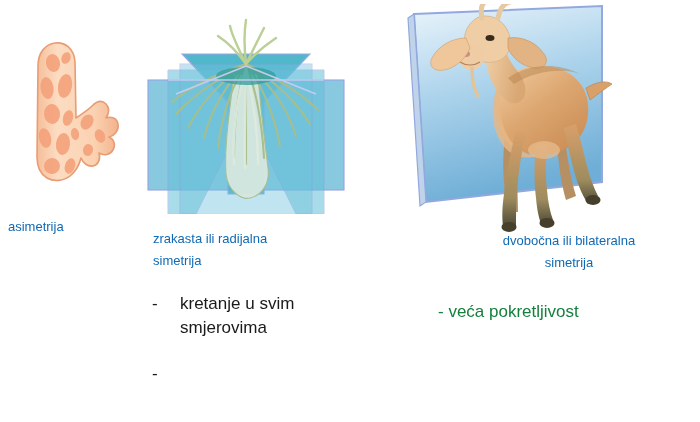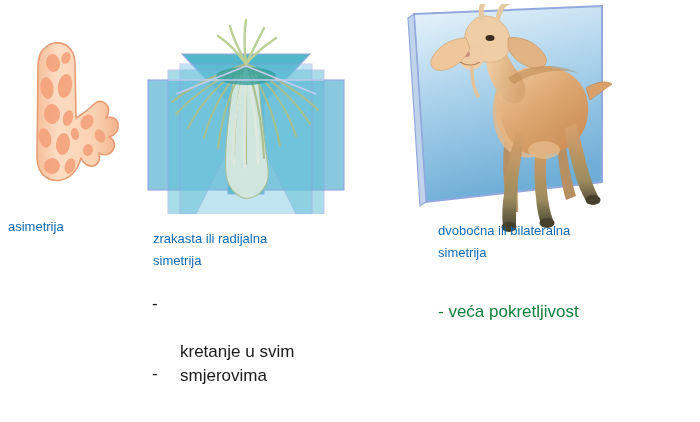--- a/index.html
+++ b/index.html
@@ -33,21 +33,20 @@
     line-height: 24px;
     font-family: "Liberation Sans", sans-serif;
   }
   .bullet-marker {
     width: 28px;
     flex: 0 0 28px;
     color: #1a1a1a;
   }
   .bullet-text {
     white-space: pre-line;
-    margin-top: 48px;
   }
   .plain-bullet {
     position: absolute;
     color: #15803d;
     font-size: 17px;
     line-height: 24px;
     font-family: "Liberation Sans", sans-serif;
     white-space: nowrap;
   }
 
@@ -255,16 +254,16 @@
 <div class="bullet-row" style="left:152px; top:292px; width:230px;">
   <span class="bullet-marker">-</span>
   <span class="bullet-text">kretanje u svim
 smjerovima</span>
 </div>
 
 <div class="bullet-row" style="left:152px; top:362px; width:230px;">
   <span class="bullet-marker">-</span>
 </div>
 
-<div class="blue-label" style="left:438px; top:220px; width:262px;">dvobočna ili bilateralna
+<div class="blue-label" style="left:438px; top:230px; width:262px;text-align:center;">dvobočna ili bilateralna
 simetrija</div>
 
 <div class="plain-bullet" style="left:438px; top:300px;">- veća pokretljivost</div>
 
 </body></html>

